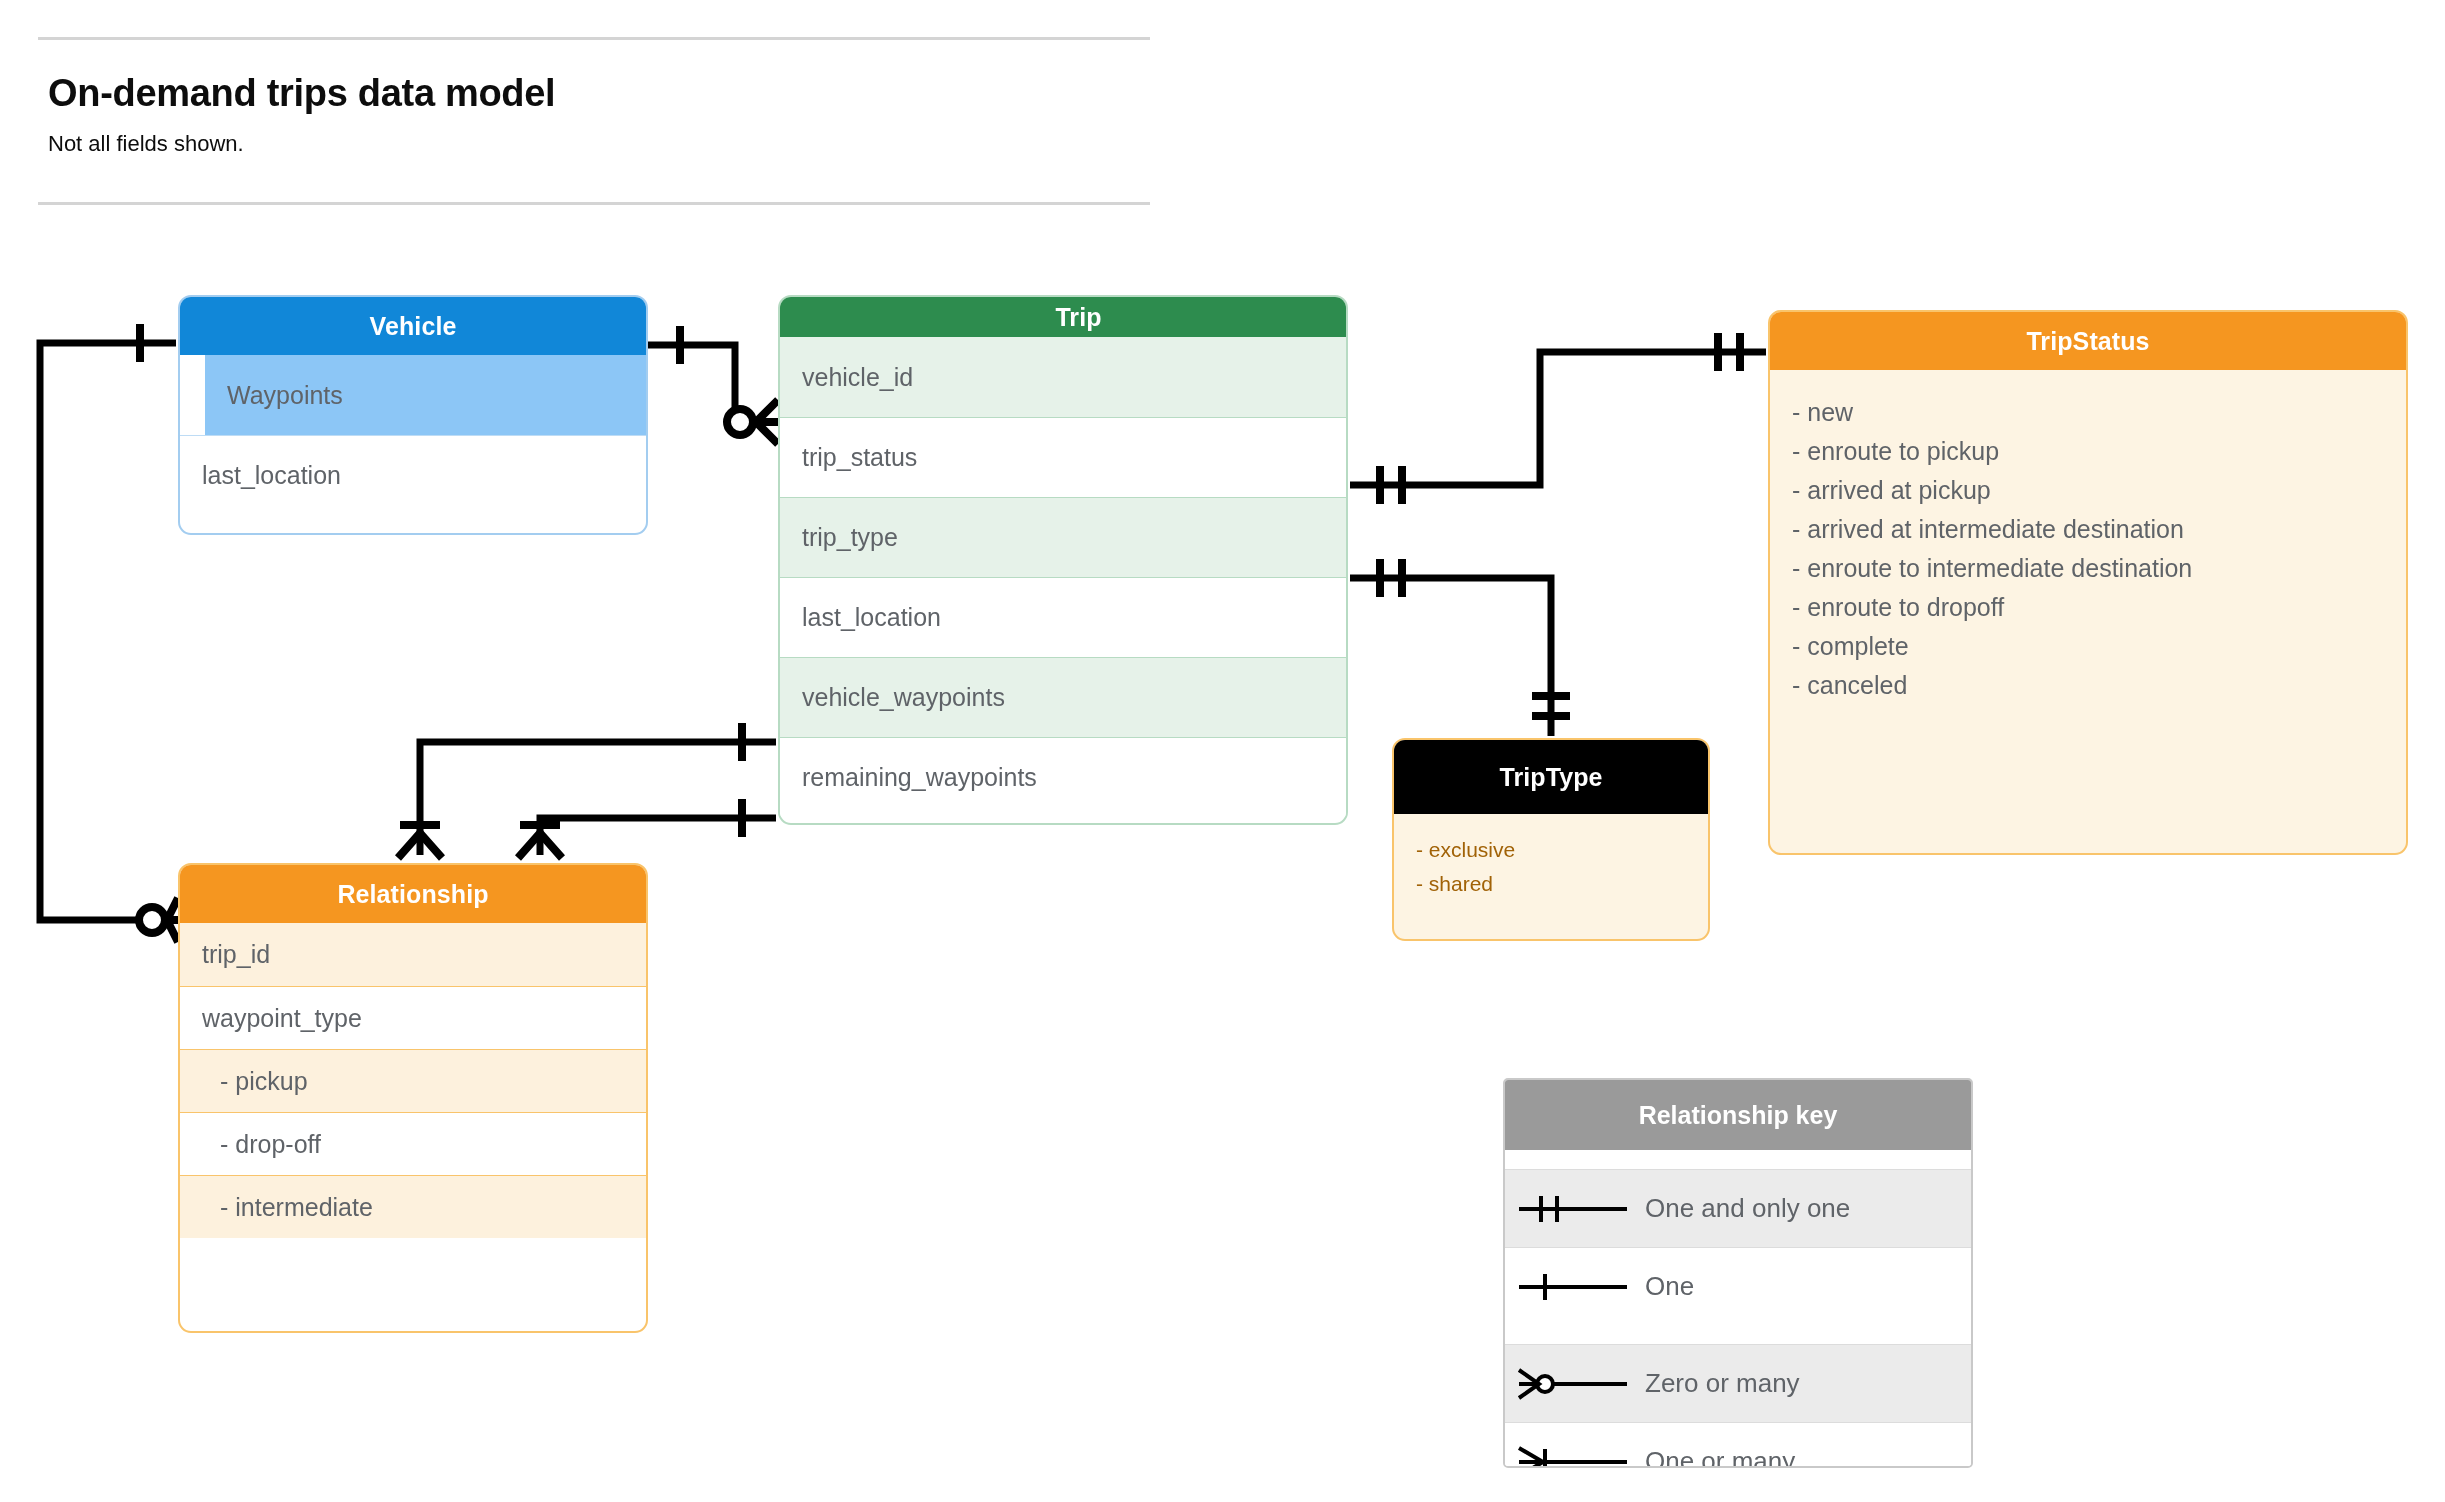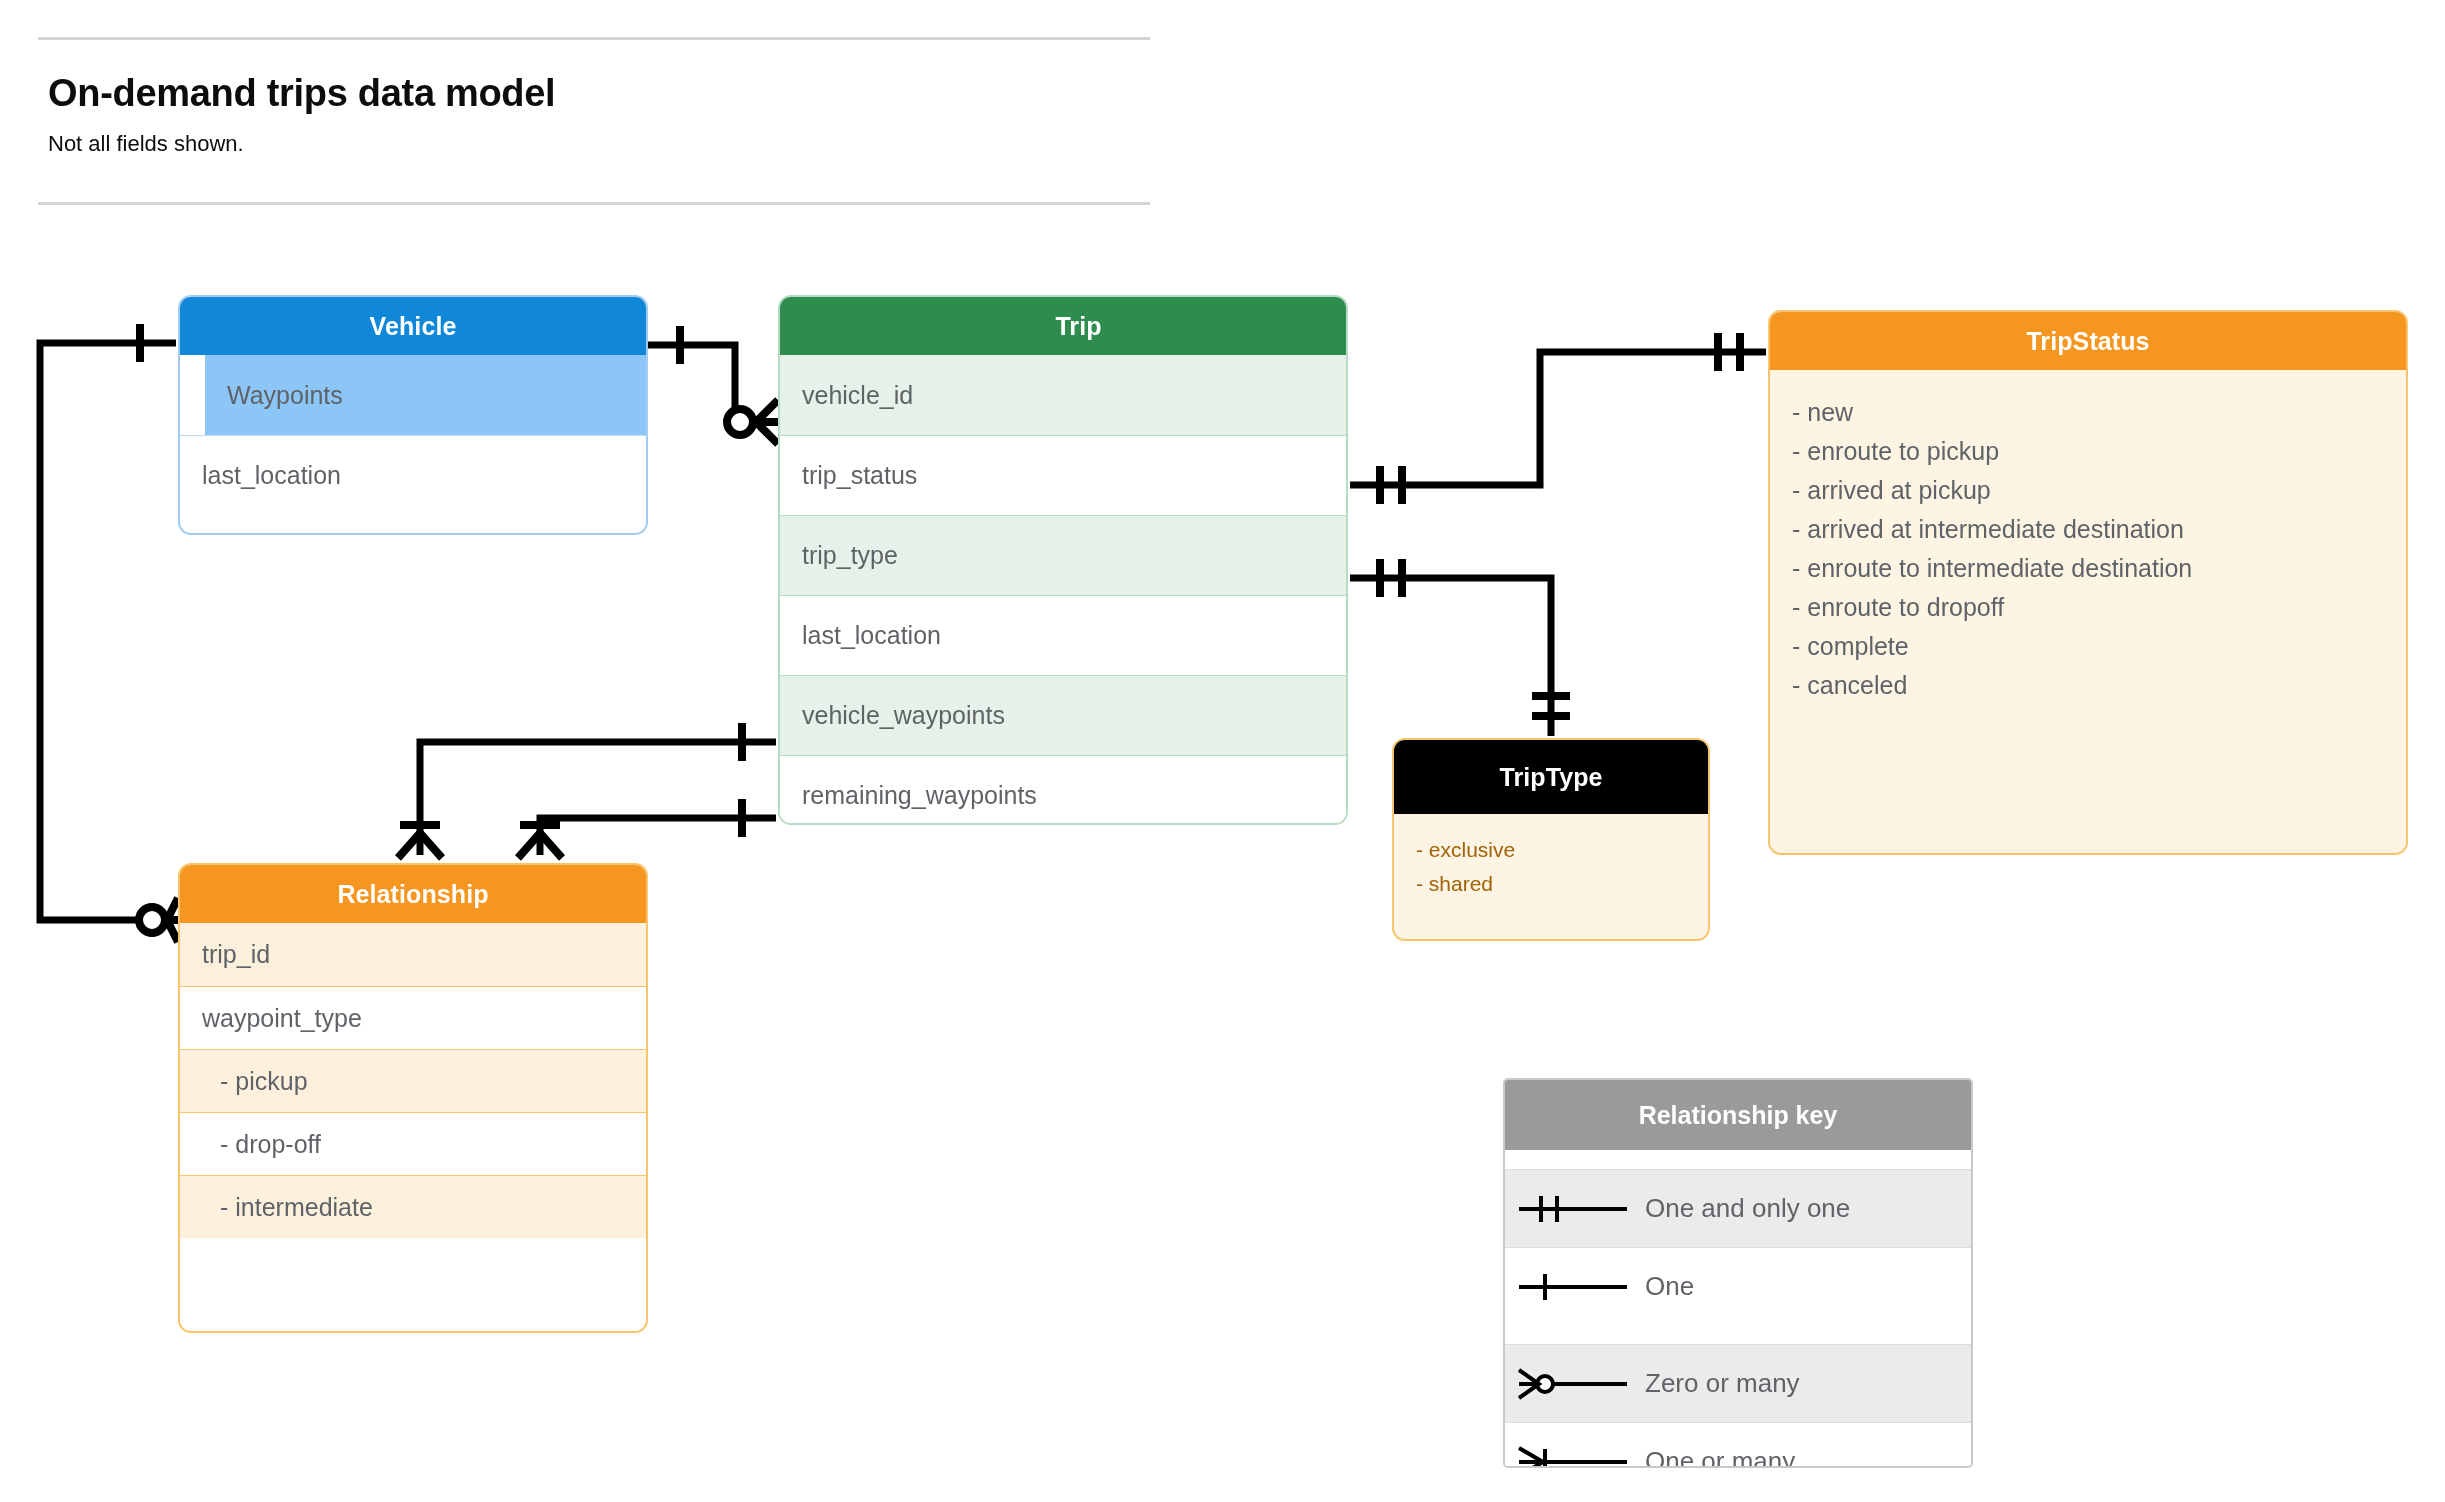--- a/index.html
+++ b/index.html
@@ -94,21 +94,21 @@
   #entity-vehicle .row { height: 80px; }
   #entity-vehicle .row.alt { background: #8cc6f6; margin-left: 25px; }
   #entity-vehicle .row.plain { background: #ffffff; border-top: 1px solid #bedcf5; }
 
   
   #entity-trip {
     left: 778px; top: 295px; width: 570px; height: 530px;
     border: 2px solid #b7dbc3;
     background: #ffffff;
   }
-  #entity-trip .entity-header { height: 58px; background: #2d8c4e; padding-left: 31px; }
+  #entity-trip .entity-header { height: 40px; background: #2d8c4e; padding-left: 31px; }
   #entity-trip .row { height: 80px; border-top: 1px solid #b7dbc3; }
   #entity-trip .row:first-child { border-top: none; }
   #entity-trip .row.alt { background: #e6f2e9; }
   #entity-trip .row.plain { background: #ffffff; }
 
   
   #entity-tripstatus {
     left: 1768px; top: 310px; width: 640px; height: 545px;
     border: 2px solid #f9c46b;
     background: #fdf4e3;

